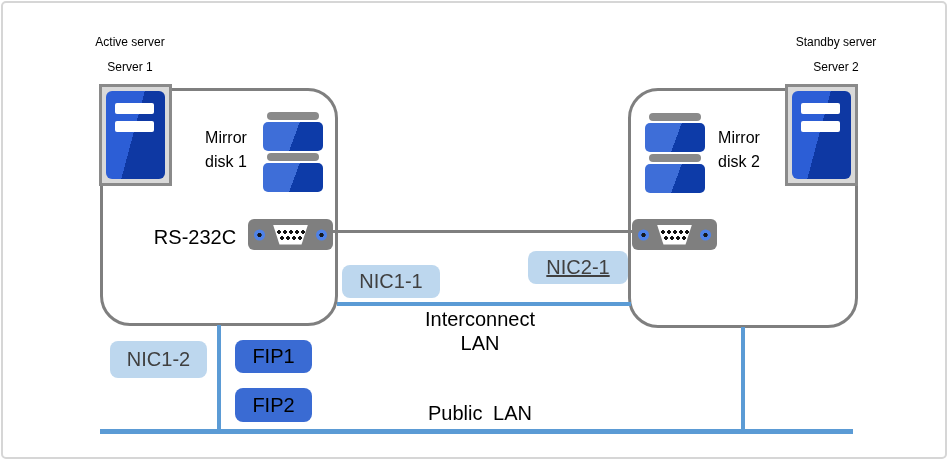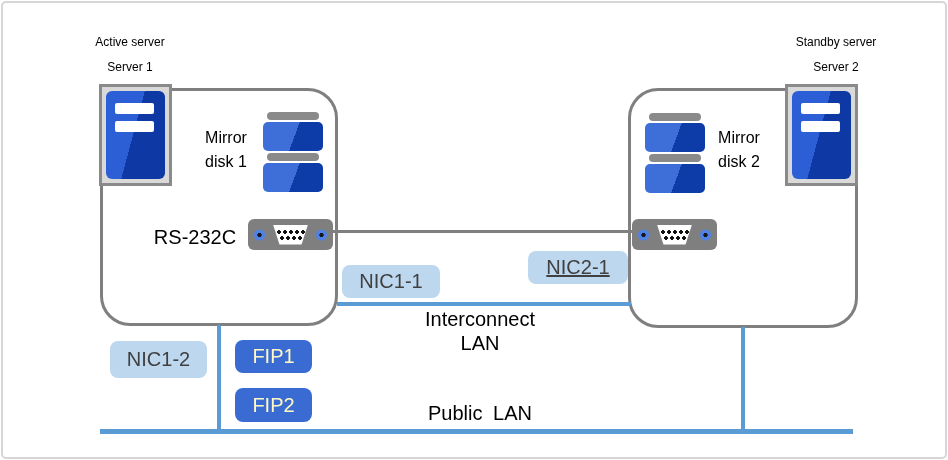--- a/index.html
+++ b/index.html
@@ -68,21 +68,21 @@
   .serial-cable{left:332px;top:230px;width:303px;height:3px;}
   .interconnect-line{left:337px;top:302px;width:294px;height:4px;}
   .drop-left{left:217px;top:325px;width:4px;height:107px;}
   .drop-right{left:741px;top:327px;width:4px;height:105px;}
   .public-line{left:100px;top:429px;width:753px;height:5px;}
 
   
   .chip{position:absolute;display:flex;align-items:center;justify-content:center;
         font-size:20px;border-radius:8px;z-index:5;}
   .chip-light{background:#bdd7ee;color:#404040;}
-  .chip-dark{background:#3a6bd3;color:#fef9c3;}
+  .chip-dark{background:#3a6bd3;color:#000000;}
   .nic1-1{left:342px;top:265px;width:98px;height:33px;}
   .nic2-1{left:528px;top:251px;width:100px;height:33px;text-decoration:underline;}
   .nic1-2{left:110px;top:341px;width:97px;height:37px;}
   .nic2-2{left:752px;top:342px;width:95px;height:35px;}
   .fip1{left:235px;top:340px;width:77px;height:33px;}
   .fip2{left:235px;top:388px;width:77px;height:34px;}
 </style>
 </head>
 <body>
 

